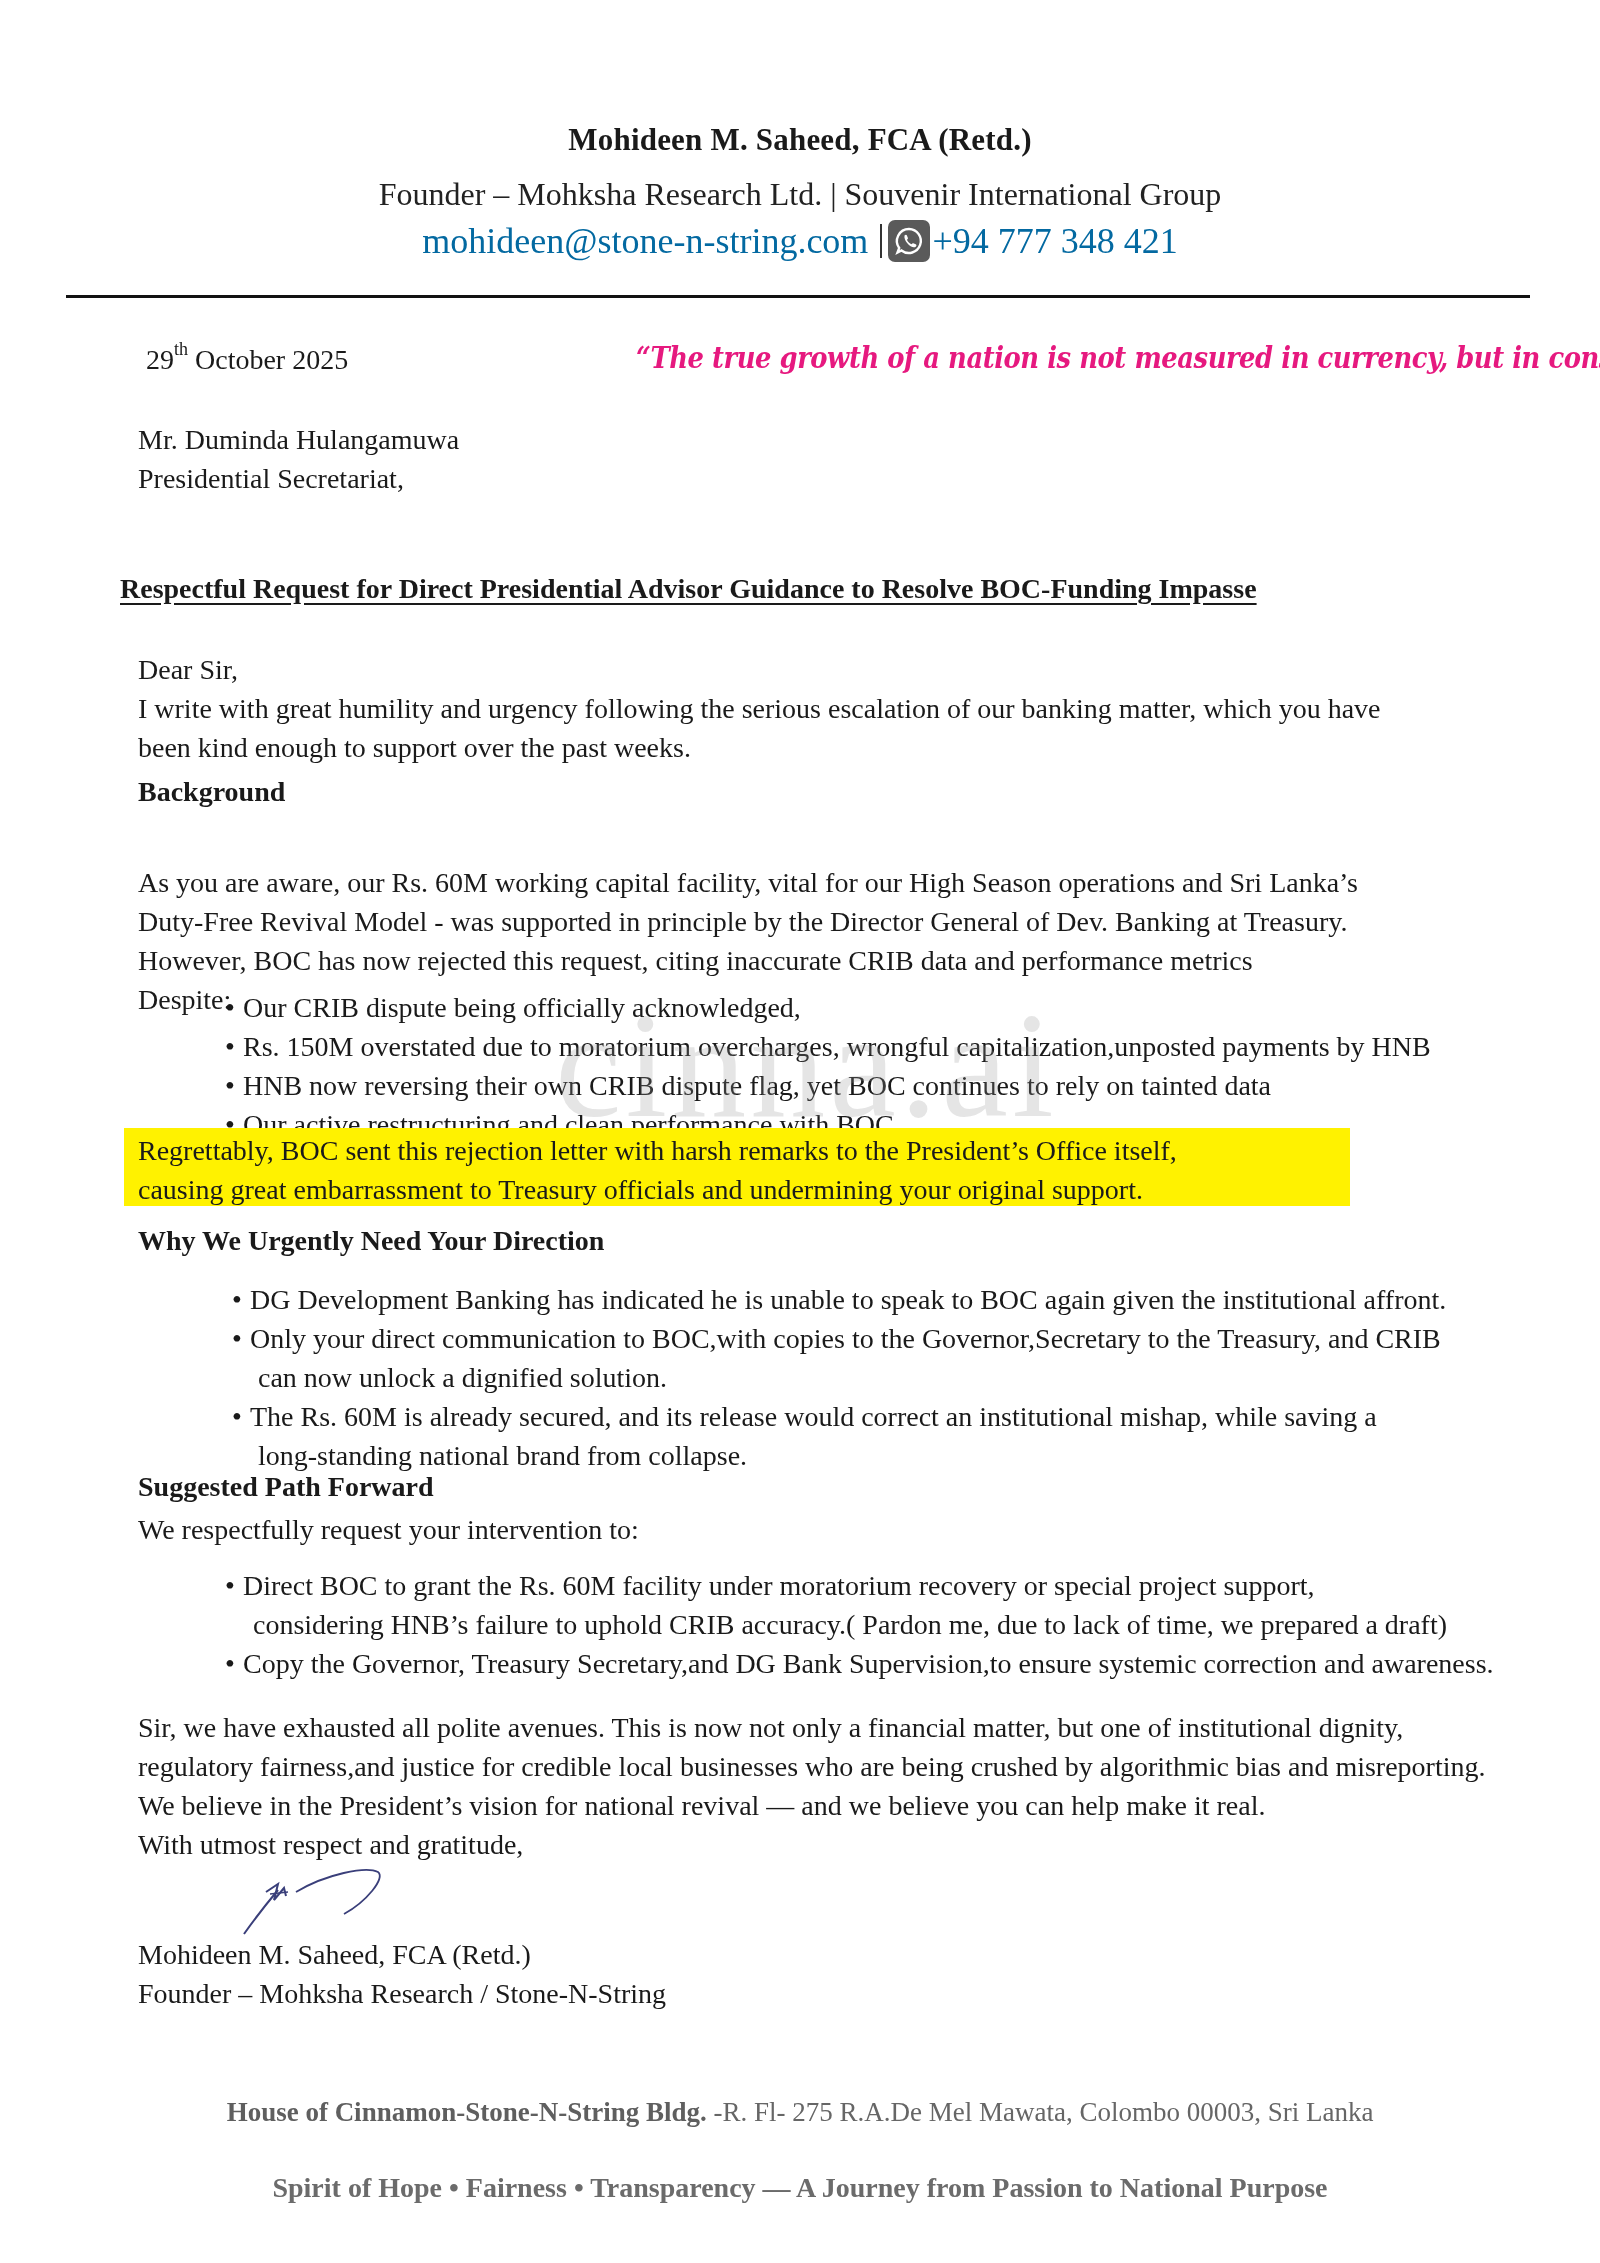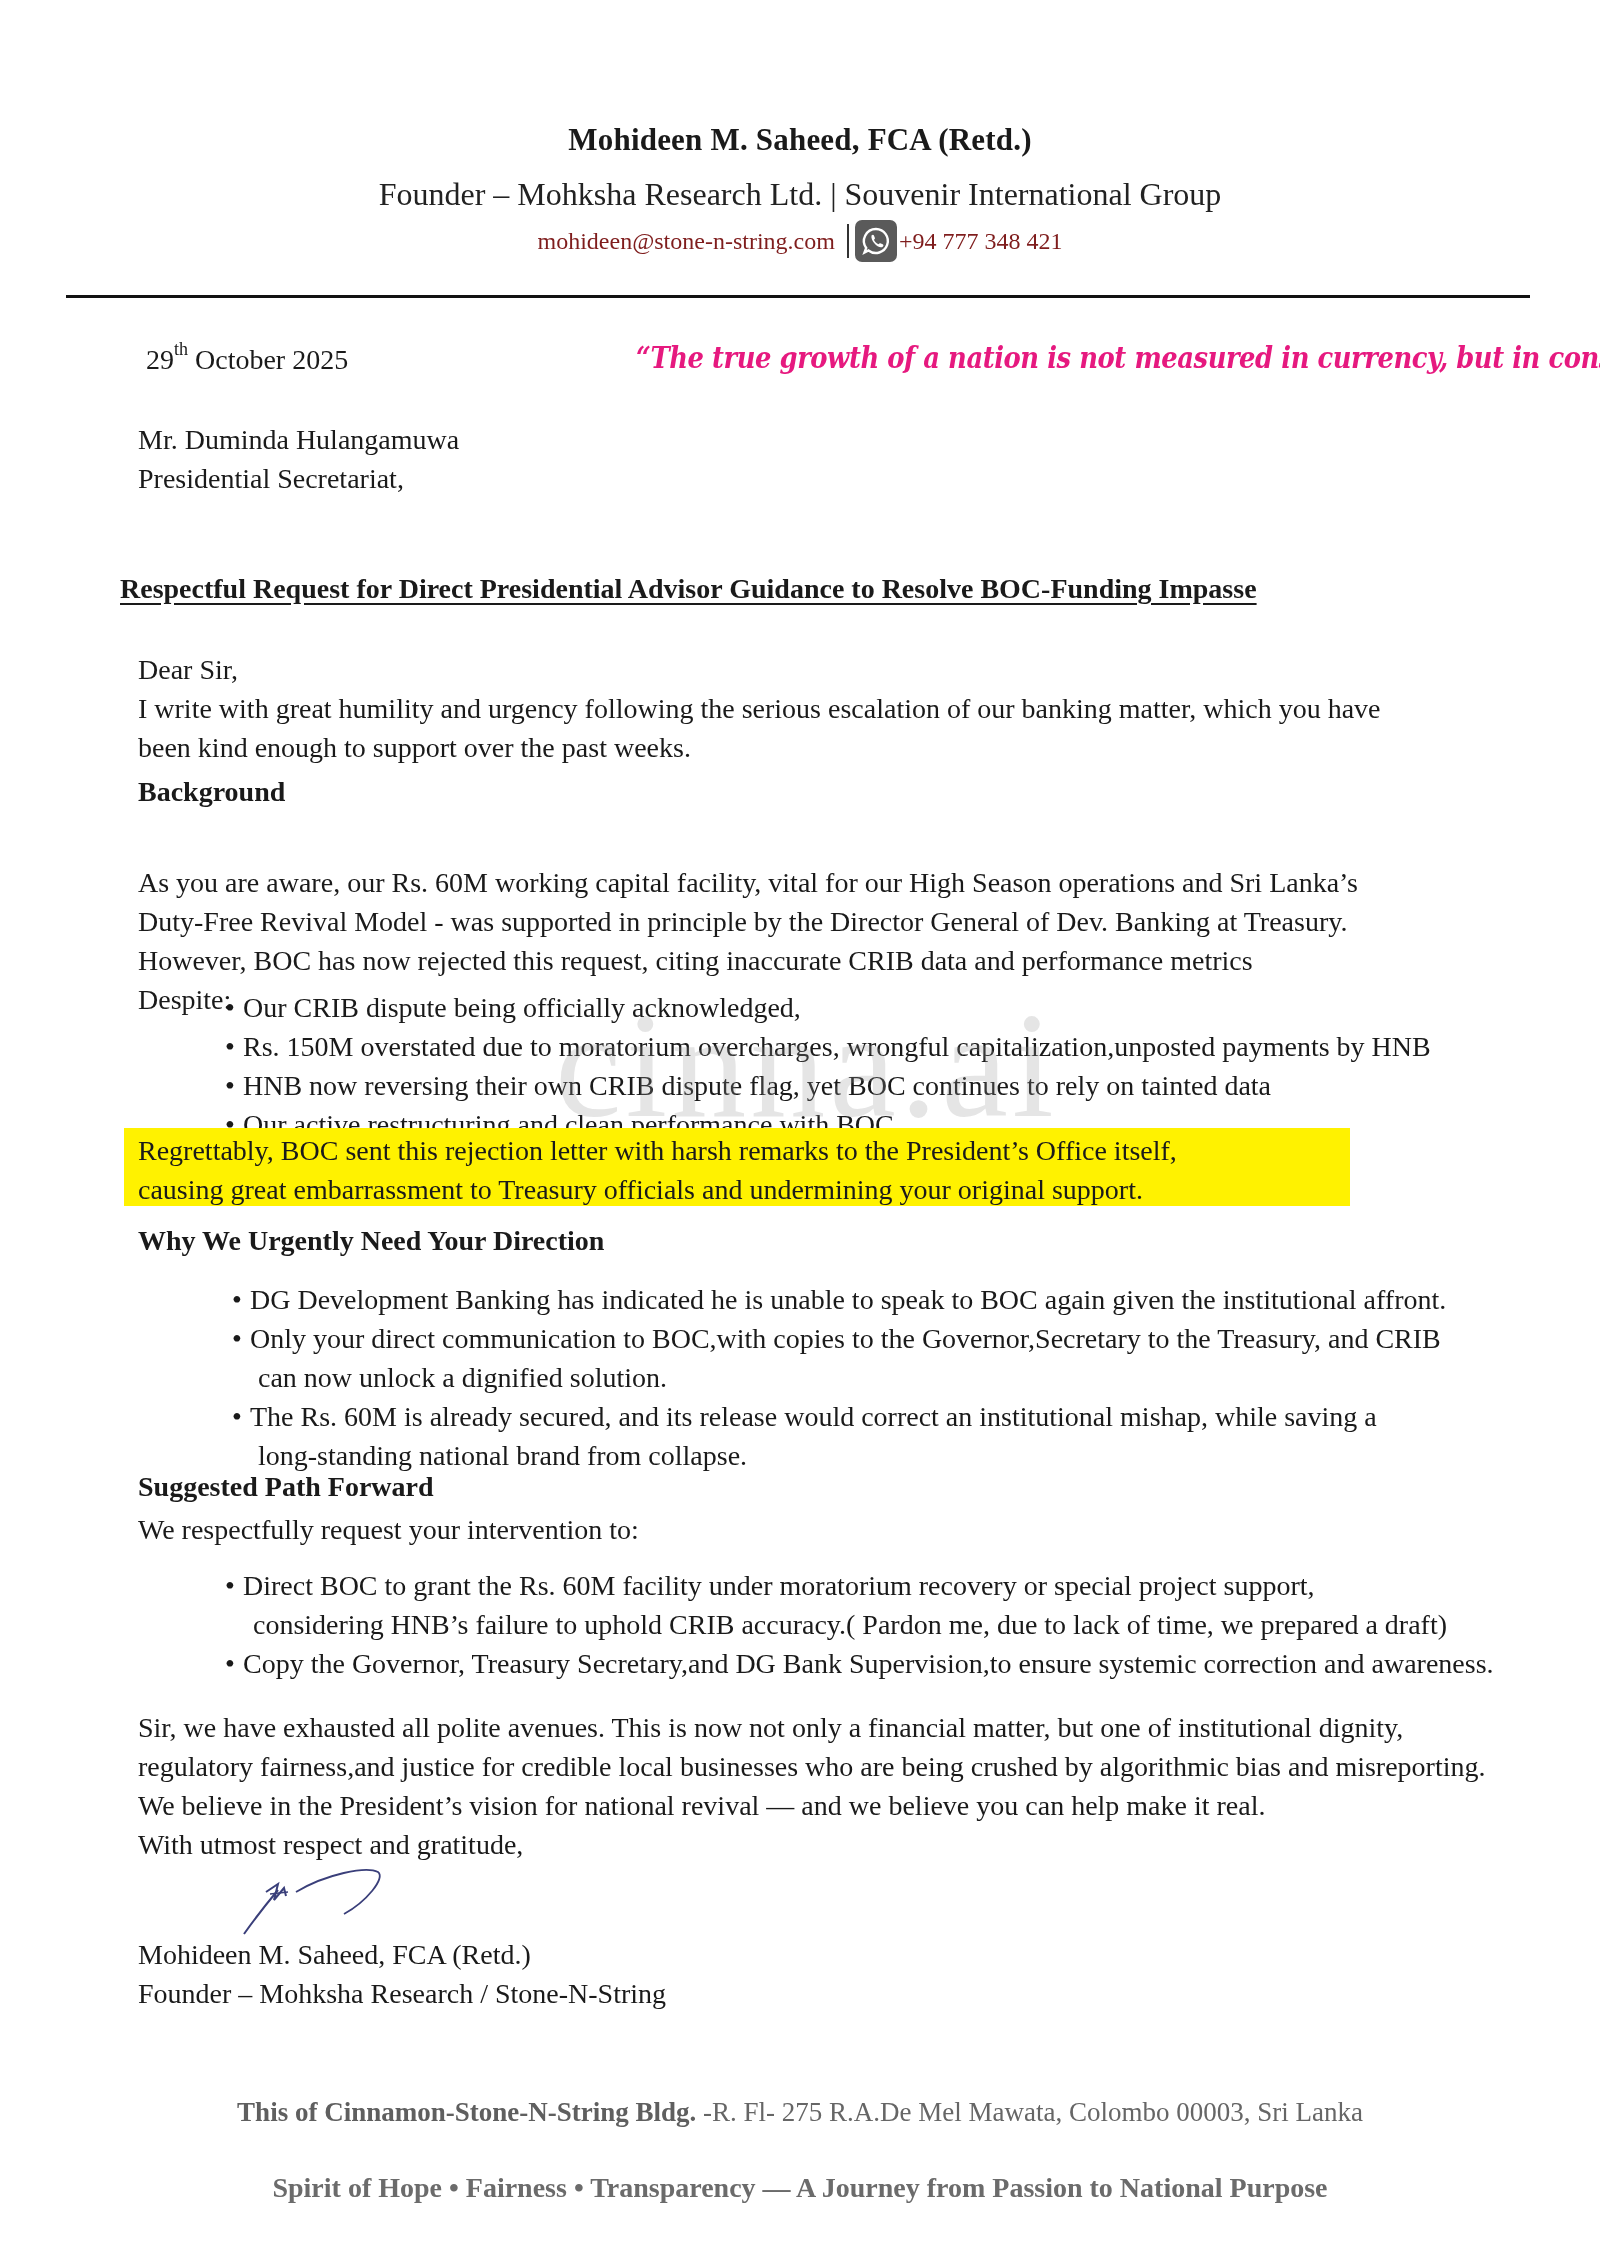--- a/index.html
+++ b/index.html
@@ -33,22 +33,22 @@
       position: absolute;
       top: 176px; left: 0; width: 1600px;
       text-align: center;
       font-size: 32px;
       color: #222;
     }
     .lh-contact {
       position: absolute;
       top: 220px; left: 0; width: 1600px;
       text-align: center;
-      font-size: 24px;
-      color: #7f1d1d;
+      font-size: 36px;
+      color: #0369a1;
       display: flex;
       justify-content: center;
       align-items: center;
     }
     .lh-contact .sep {
       margin: 0 6px 0 12px;
       display: inline-block;
       width: 2px;
       height: 34px;
       background: #333;
@@ -271,17 +271,17 @@
     <path d="M40 30 L52 22 L48 38 L58 26 L60 34" stroke="#3a3f7a" stroke-width="2" fill="none"></path>
     <path d="M44 32 L62 30" stroke="#3a3f7a" stroke-width="1.5" fill="none"></path>
     <path d="M70 30 C100 12 140 4 152 10 C160 16 140 40 118 52" stroke="#3a3f7a" stroke-width="1.8" fill="none"></path>
   </svg>
   <div class="txt signer">
     <div>Mohideen M. Saheed, FCA (Retd.)</div>
     <div>Founder – Mohksha Research / Stone-N-String</div>
   </div>
 
   <div class="footer-addr">
-    <b>This of  Cinnamon-Stone-N-String Bldg.</b><span> -R. Fl- 275 R.A.De Mel Mawata, Colombo 00003, Sri Lanka</span>
+    <b>House of  Cinnamon-Stone-N-String Bldg.</b><span> -R. Fl- 275 R.A.De Mel Mawata, Colombo 00003, Sri Lanka</span>
   </div>
   <div class="footer-motto">Spirit of  Hope • Fairness • Transparency — A Journey from Passion to National Purpose</div>
 
 </div>
 
 </body></html>

